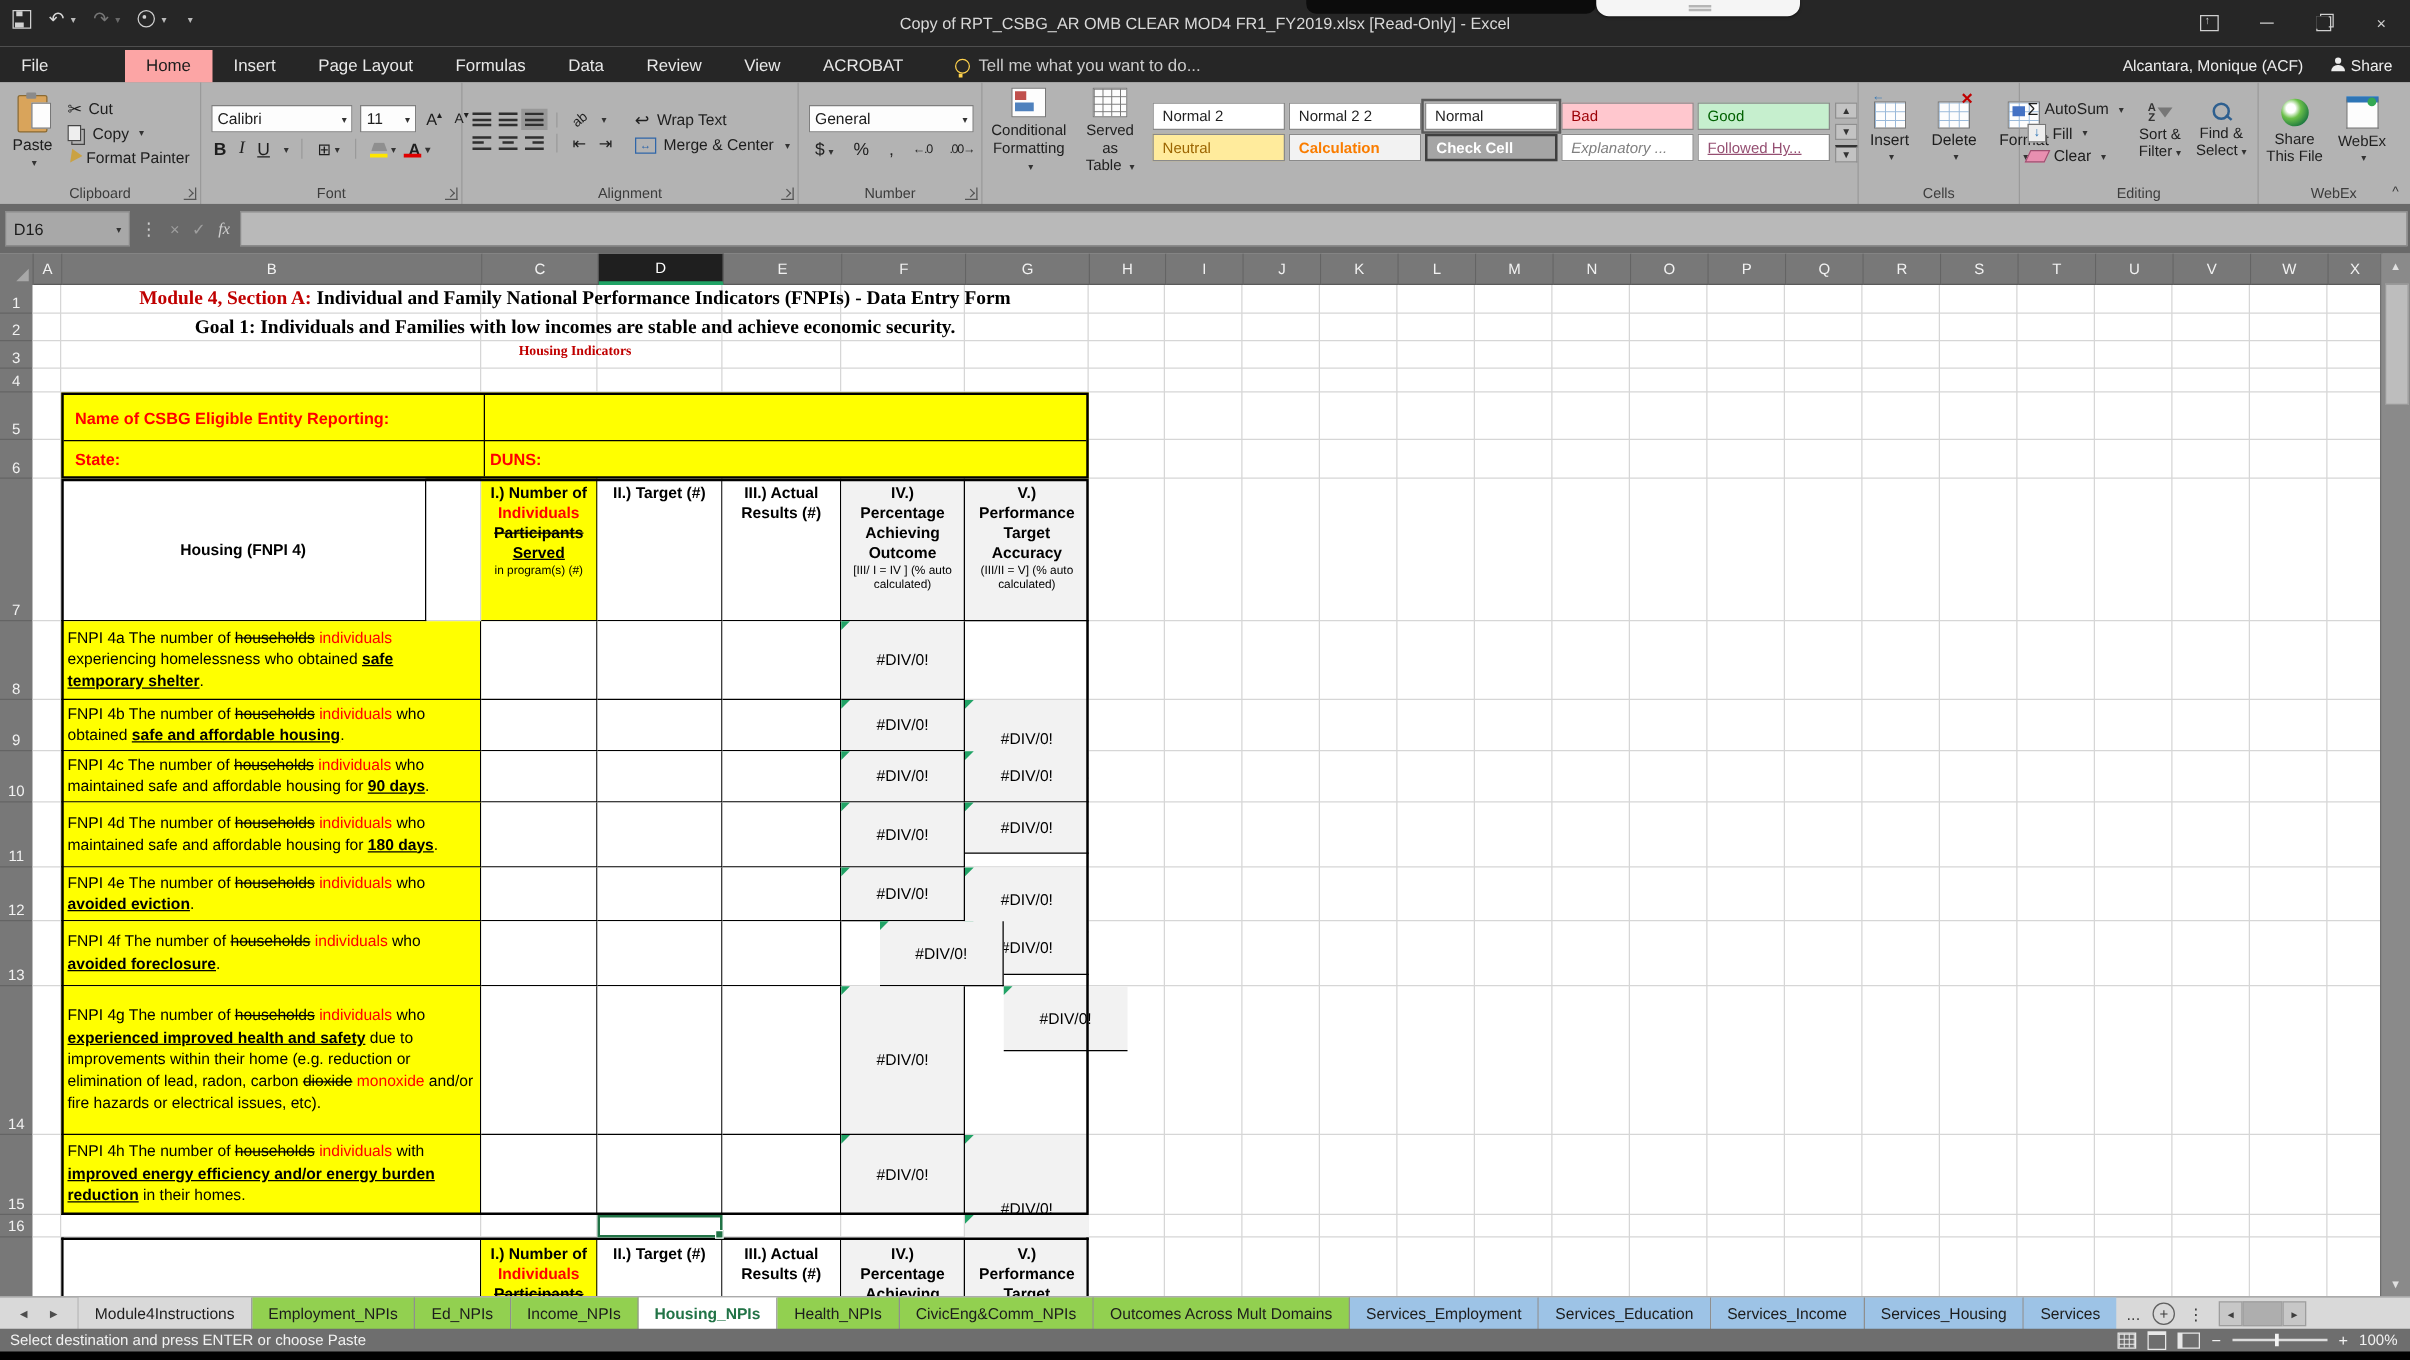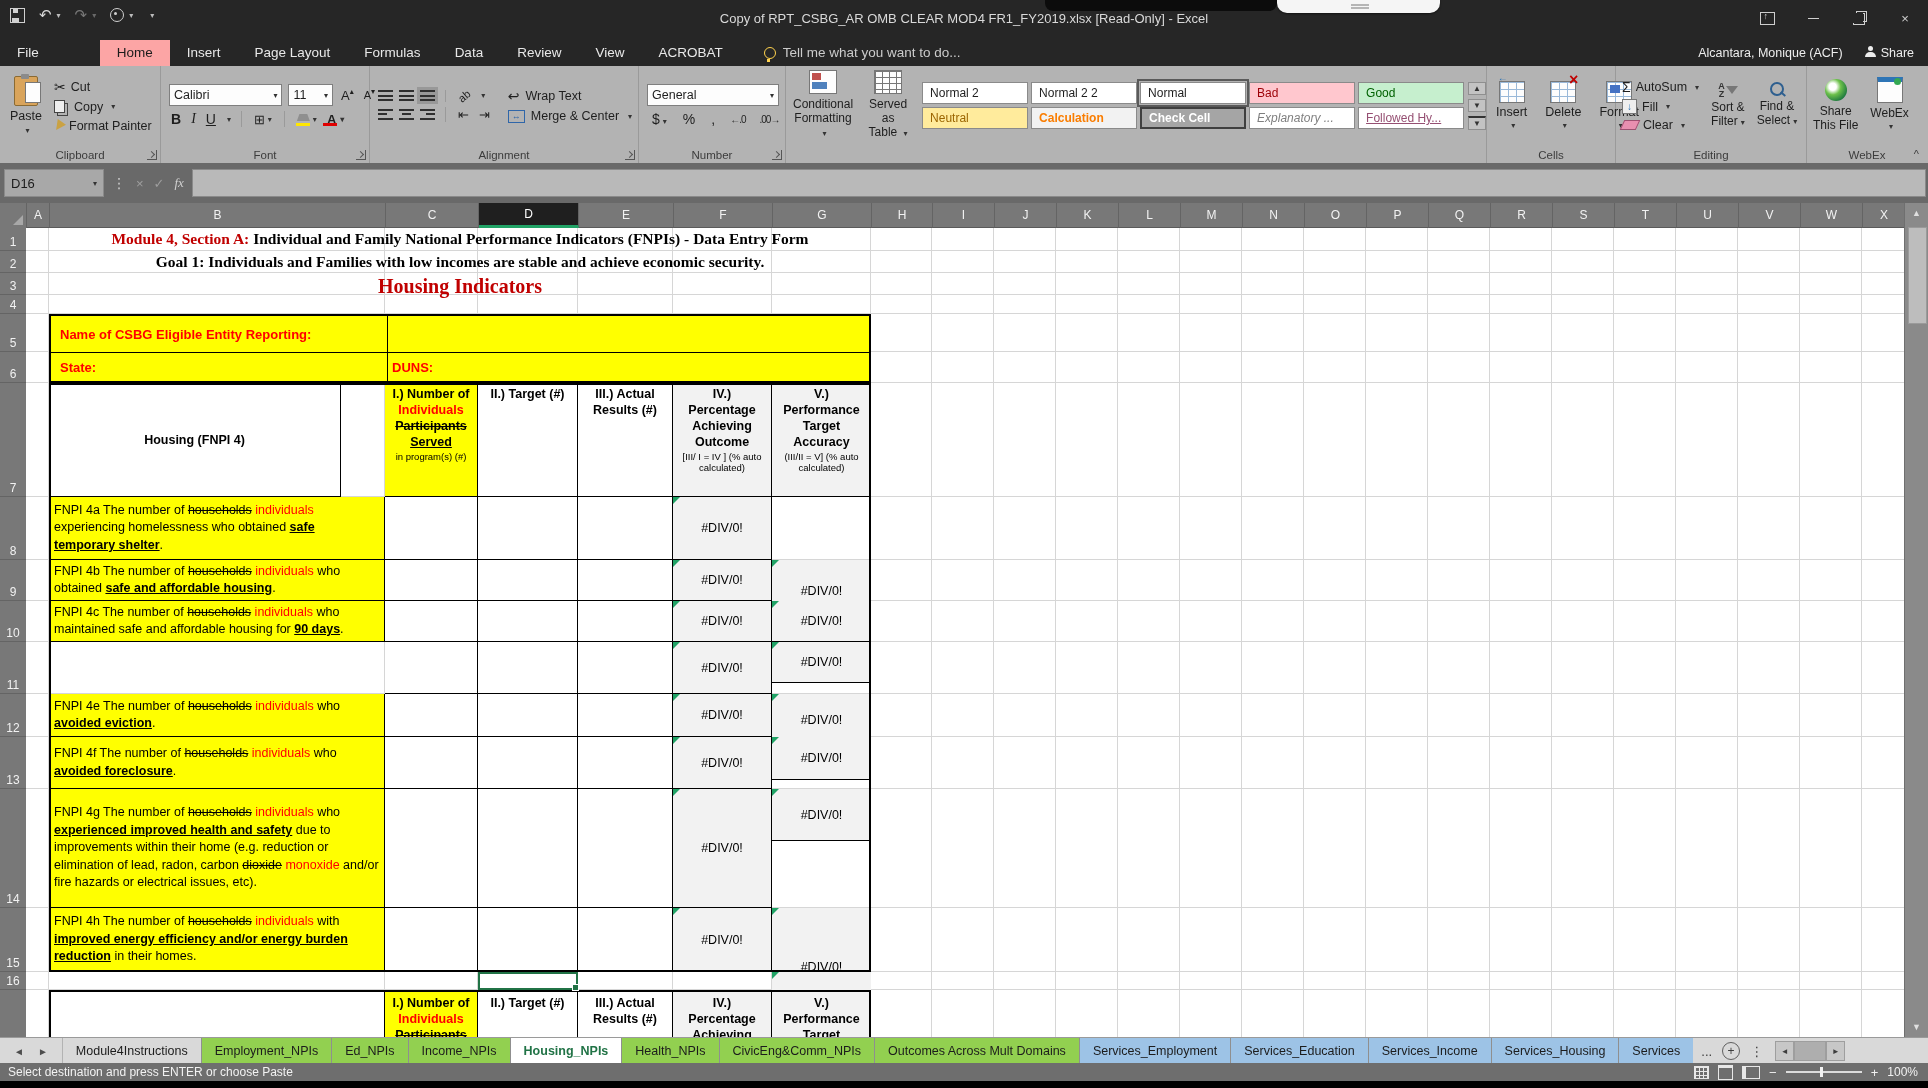--- a/index.html
+++ b/index.html
@@ -632,21 +632,21 @@
           <div class="hline" style="top: 560px;"></div>
           <div class="hline" style="top: 679px;"></div>
           <div class="hline" style="top: 743px;"></div>
           <div class="hline" style="top: 761px;"></div>
         </div>
 
       <div class="trow1" style="top:2px;">
         <span class="red-dark">Module 4, Section A:</span><span> Individual and Family National Performance Indicators (FNPIs) - Data Entry Form</span>
       </div>
       <div class="trow1" style="top:25px;"><span>Goal 1: Individuals and Families with low incomes are stable and achieve economic security.</span></div>
-      <div class="trow1 red-dark" style="top:47px;font-size:20px;"><span>Housing Indicators</span></div>
+      <div class="trow1 red-dark" style="top:47px;font-size:11px;"><span>Housing Indicators</span></div>
 
       <div class="yellow-frame">
         <div class="yf-h"></div>
           <div class="yf-v"></div>
         <div class="ylabel" style="left:0;top:0;width:336px;height:36px;">Name of CSBG Eligible Entity Reporting:</div>
         <div class="ylabel" style="left:0;top:37px;width:336px;height:28px;">State:</div>
         <div class="ylabel" style="left:337px;top:37px;width:200px;height:28px;padding-left:4px;">DUNS:</div>
       </div>
 
       <div class="hdrbox" id="hdr7" style="top:155px;height:114px;">
@@ -723,20 +723,23 @@
             <div class="icell errcell" style="left: 624px; width: 99px;">
               <span class="tri"></span>
               <span>#DIV/0!</span>
             </div>
             <div class="icell errcell last" style="left: 723px; width: 99px;">
               <span class="tri"></span>
               <span>#DIV/0!</span>
             </div>
           </div>
           <div class="irow" style="top: 414px; height: 52px;">
+            <div class="icell itext" style="left: 0px; width: 336px;">
+              <div><span class="">FNPI 4d The number of </span><span class="seg-s">households</span><span class="seg-r"> individuals</span><span class=""> who maintained safe and affordable housing for </span><span class="seg-bu">180 days</span><span class="">.</span></div>
+            </div>
             <div class="icell white-bg" style="left: 336px; width: 93px;"></div>
             <div class="icell white-bg" style="left: 429px; width: 100px;"></div>
             <div class="icell white-bg" style="left: 529px; width: 95px;"></div>
             <div class="icell errcell" style="left: 624px; width: 99px;">
               <span class="tri"></span>
               <span>#DIV/0!</span>
             </div>
             <div class="icell errcell last" style="left: 723px; width: 99px;">
               <span class="tri"></span>
               <span>#DIV/0!</span>
@@ -751,21 +754,21 @@
             <div class="icell white-bg" style="left: 529px; width: 95px;"></div>
             <div class="icell errcell" style="left: 624px; width: 99px;">
               <span class="tri"></span>
               <span>#DIV/0!</span>
             </div>
             <div class="icell errcell last" style="left: 723px; width: 99px;">
               <span class="tri"></span>
               <span>#DIV/0!</span>
             </div>
           </div>
-          <div class="irow" style="top: 509px; height: 52px;">
+          <div class="irow" style="top: 509px; height: 52px; padding-left: 31px;">
             <div class="icell itext" style="left: 0px; width: 336px;">
               <div><span class="">FNPI 4f The number of </span><span class="seg-s">households</span><span class="seg-r"> individuals</span><span class=""> who </span><span class="seg-bu">avoided foreclosure</span><span class="">.</span></div>
             </div>
             <div class="icell white-bg" style="left: 336px; width: 93px;"></div>
             <div class="icell white-bg" style="left: 429px; width: 100px;"></div>
             <div class="icell white-bg" style="left: 529px; width: 95px;"></div>
             <div class="icell errcell" style="left: 624px; width: 99px;">
               <span class="tri"></span>
               <span>#DIV/0!</span>
             </div>

